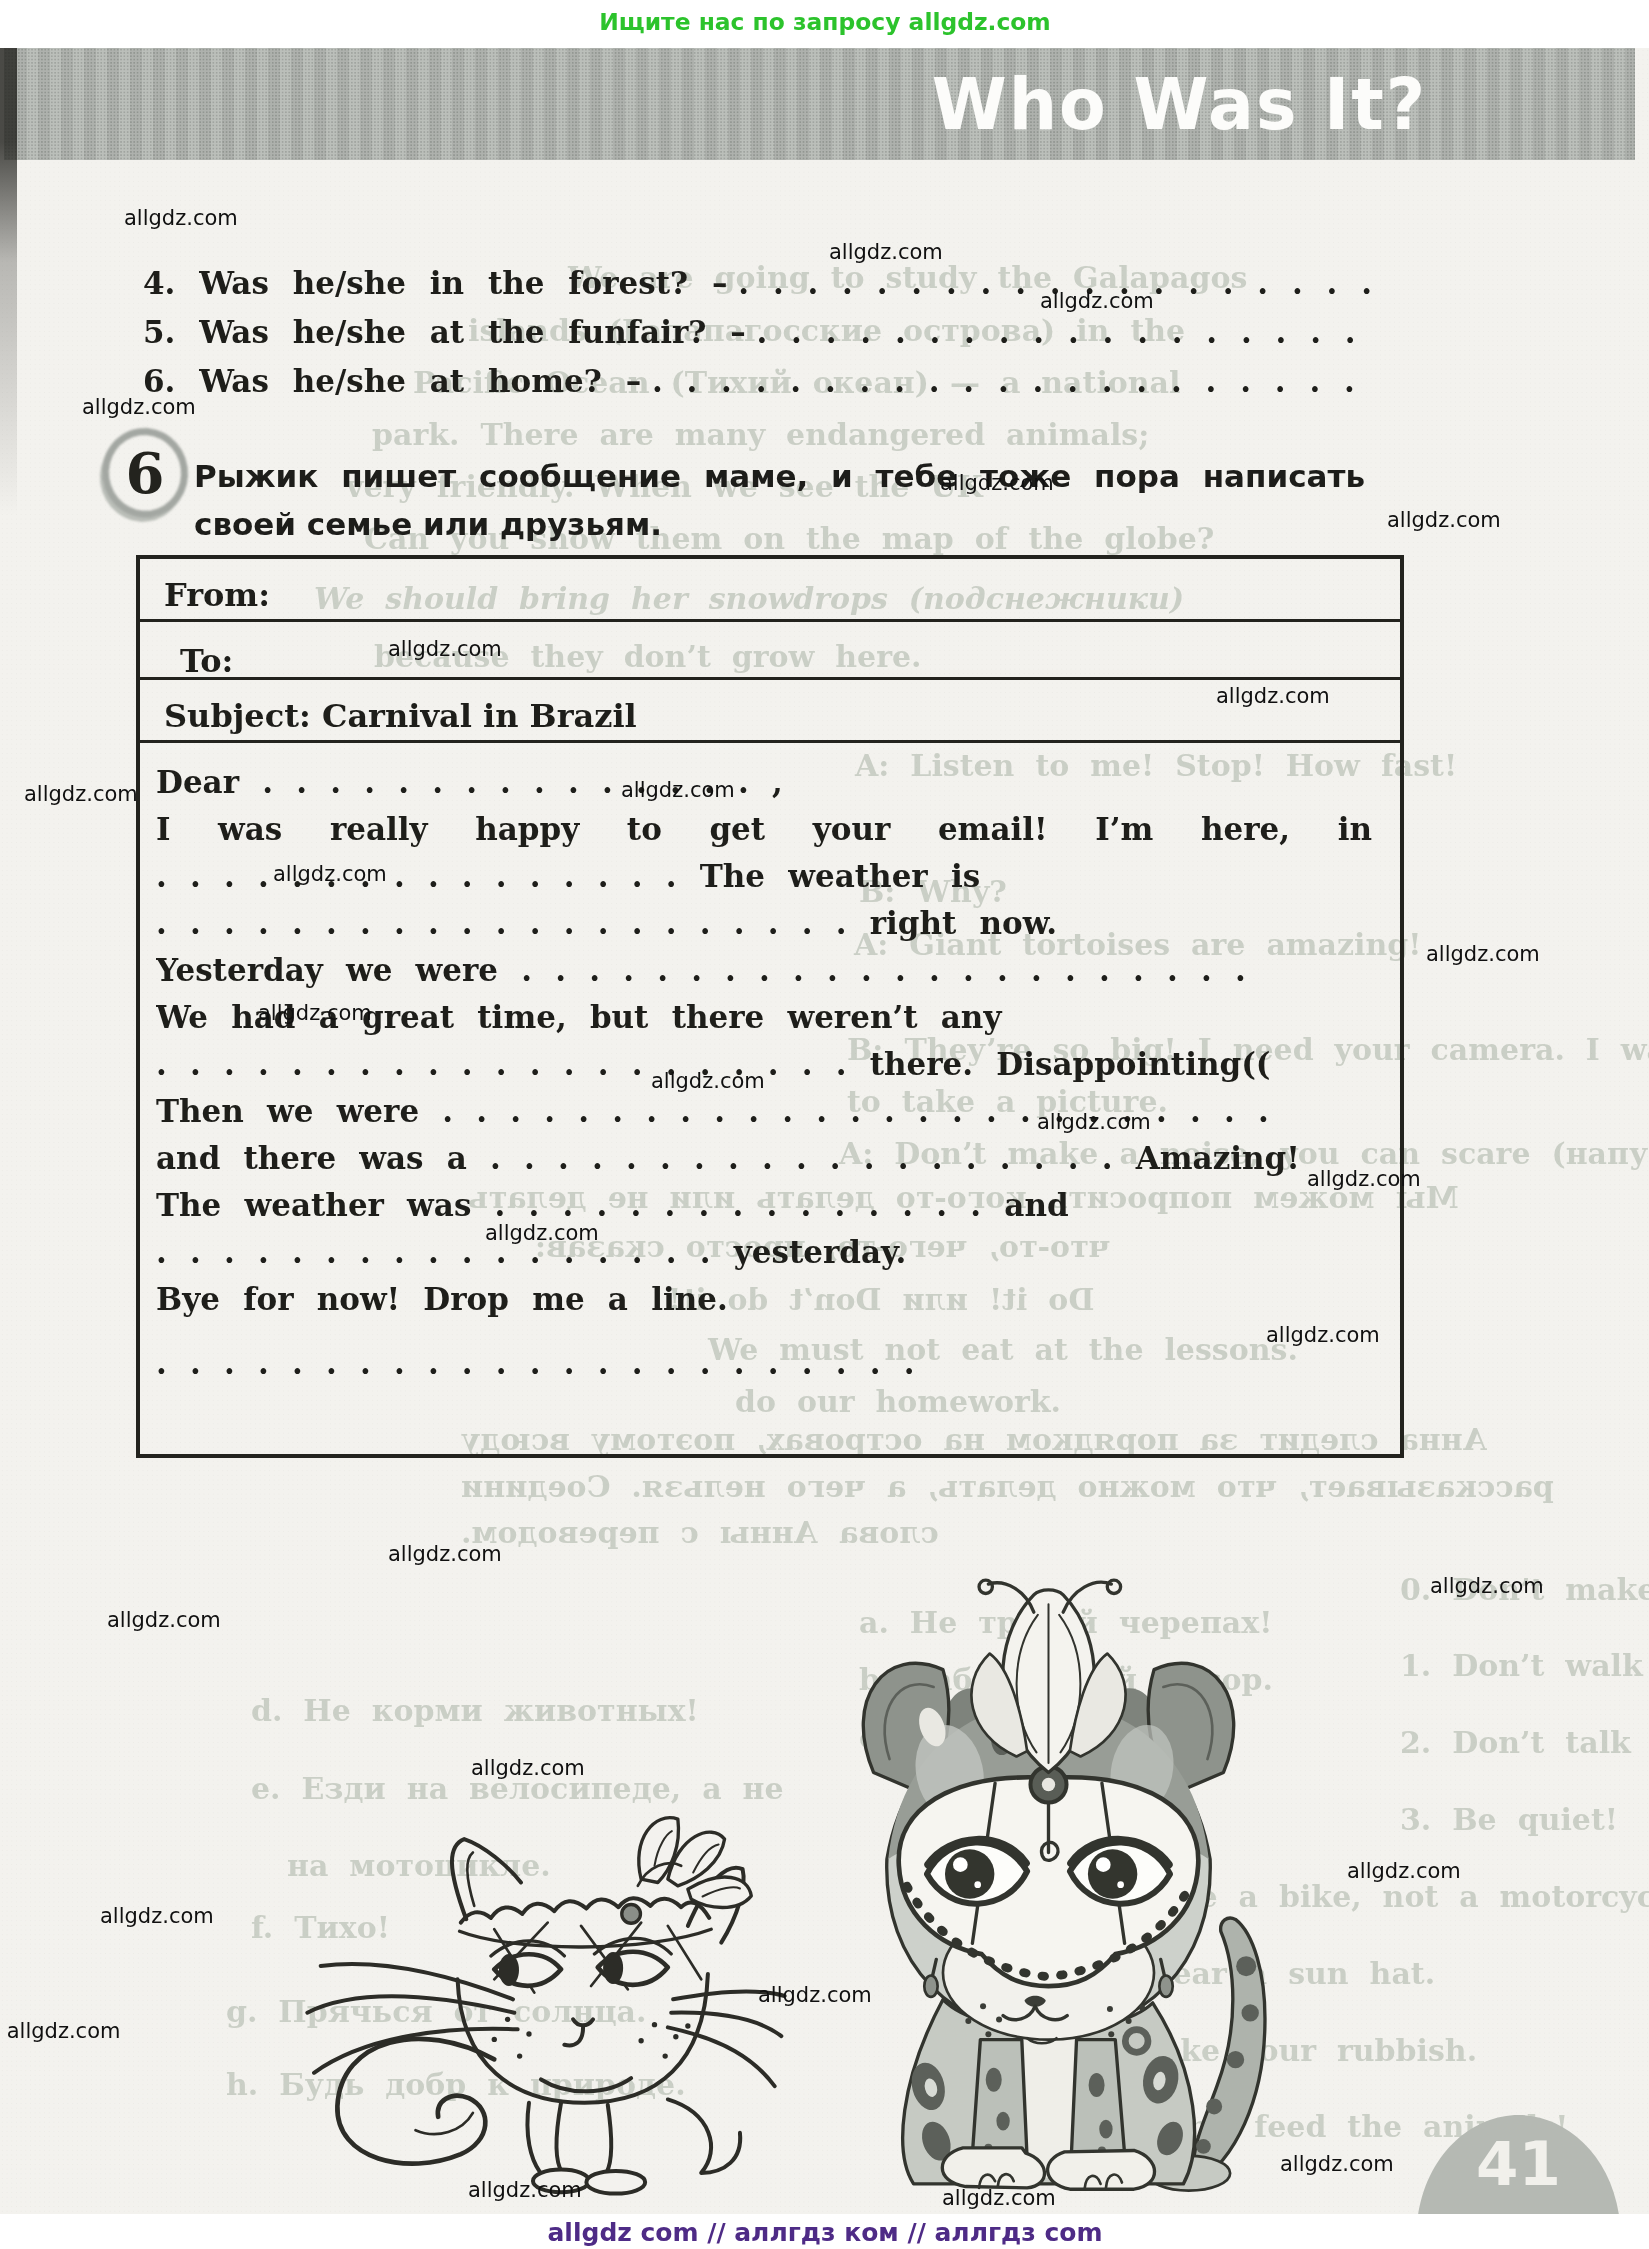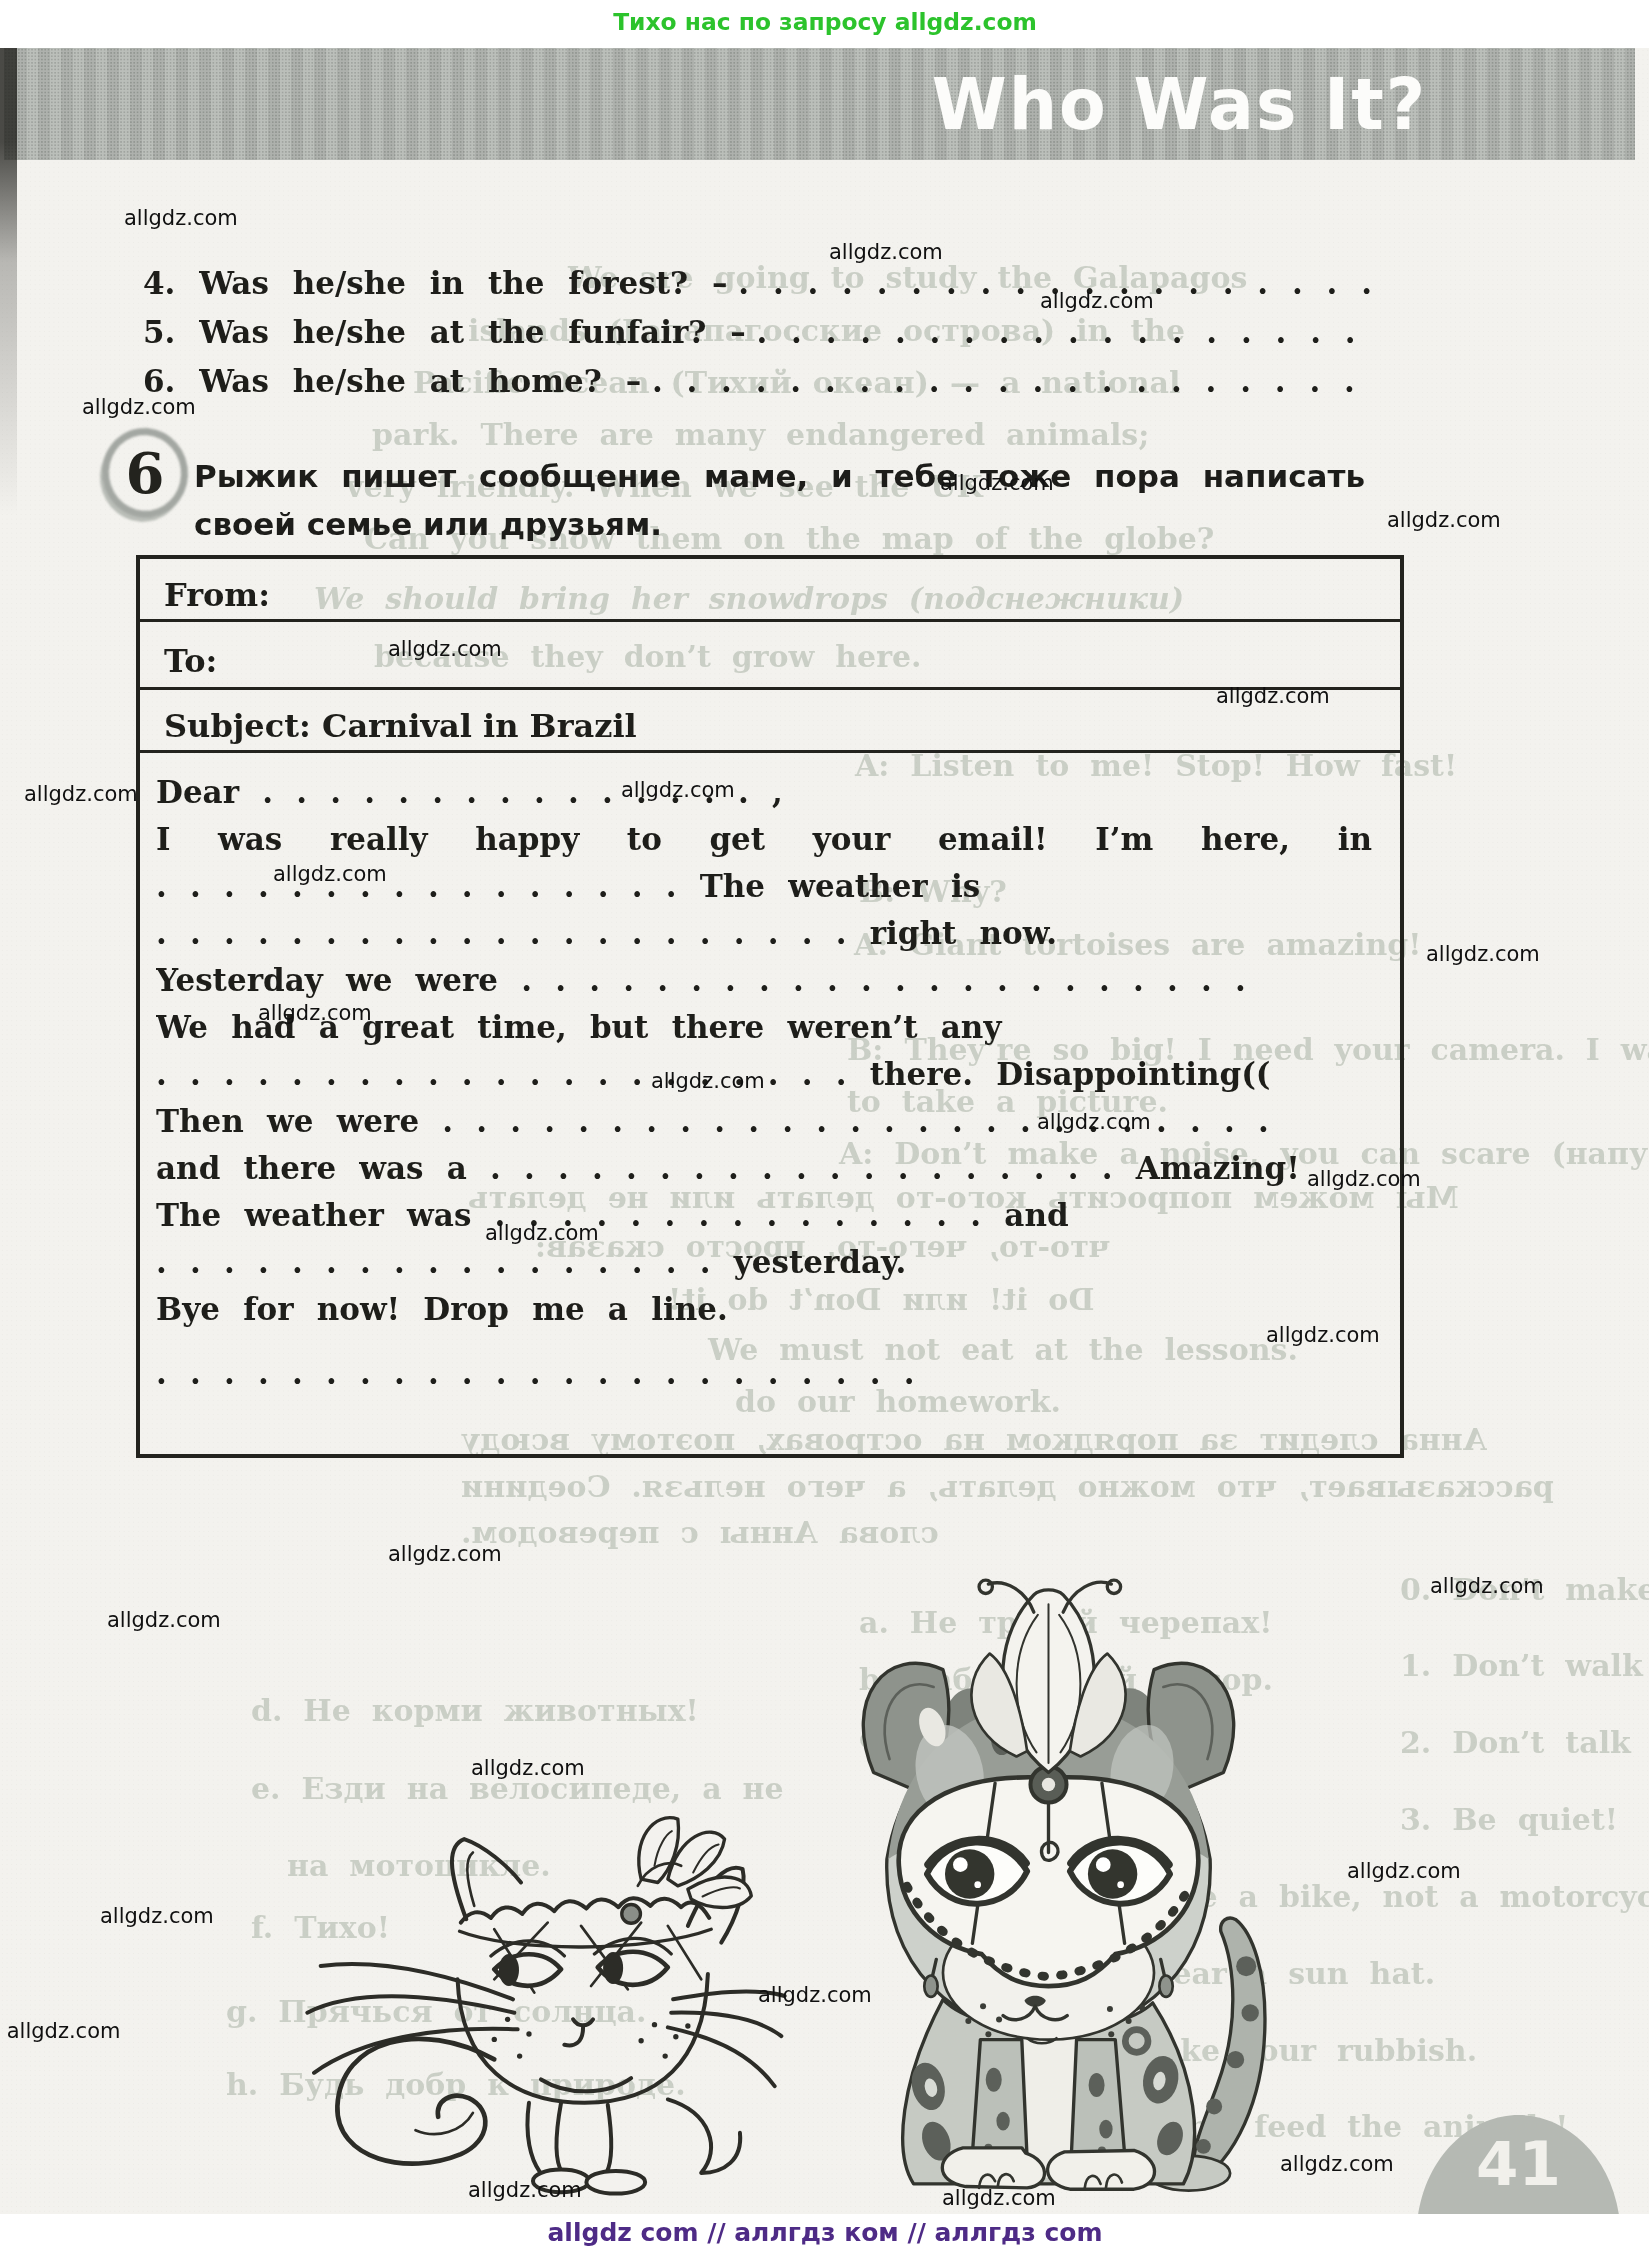--- a/index.html
+++ b/index.html
@@ -54,21 +54,21 @@
               font:700 56px "DejaVu Serif",serif;color:#23231e;}
   .ex-text{position:absolute;left:194px;top:404px;width:1171px;z-index:2;
            font:700 31px "DejaVu Sans",sans-serif;color:#1d1d1a;line-height:48px;}
   .stretch{text-align:justify;text-align-last:justify;}
 
   
   .form{position:absolute;left:136px;top:507px;width:1268px;height:903px;border:4.7px solid #23231e;
         box-sizing:border-box;z-index:2;background:transparent;}
   .f-row{border-bottom:3.3px solid #23231e;font:700 32px "DejaVu Serif",serif;color:#1e1e1a;}
   .f-row.r1{height:63px;box-sizing:border-box;padding:17.4px 0 0 24px;}
-  .f-row.r2{height:68px;box-sizing:border-box;padding:20px 0 0 24px;}
+  .f-row.r2{height:58px;box-sizing:border-box;padding:20px 0 0 40px;}
   .f-row.r3{height:63px;box-sizing:border-box;padding:17.4px 0 0 24px;}
   .letter-body{padding:16px 28px 0 16px;font:700 31px "DejaVu Serif",serif;color:#1e1e1a;
                line-height:47px;word-spacing:.40em;}
   .b-line{white-space:nowrap;overflow:hidden;}
   .b-line.stretch{white-space:normal;}
   .b-line.last{margin-top:17.4px;}
 
   
   .closing{position:absolute;left:146px;top:1445px;width:1259px;z-index:2;
            font:700 32px "DejaVu Serif",serif;color:#1e1e1a;line-height:61px;}
@@ -79,21 +79,21 @@
   .mushroom{position:absolute;left:1411px;top:2055px;width:215px;height:160px;z-index:2;}
   .mushroom .pnum{position:absolute;left:0;top:25.4px;width:100%;text-align:center;
                   font:700 61px "DejaVu Sans",sans-serif;color:#f1f0eb;}
 </style>
 </head>
 <body>
 
 <div id="root">
 
   <div class="top-promo">
-    <span>Тихо нас по запросу allgdz.com</span>
+    <span>Ищите нас по запросу allgdz.com</span>
   </div>
 
   <div class="scan">
 
     <div id="ghost-layer">
         <span class="ghost" style="left: 568px; top: 212px;">We are going to study the Galapagos</span>
         <span class="ghost" style="left: 468px; top: 265px;">islands (Галапагосские острова) in the</span>
         <span class="ghost" style="left: 413px; top: 317px;">Pacific Ocean (Тихий океан) — a national</span>
         <span class="ghost" style="left: 372px; top: 369px;">park. There are many endangered animals;</span>
         <span class="ghost" style="left: 346px; top: 421px;">very friendly. When we see the UK</span>

